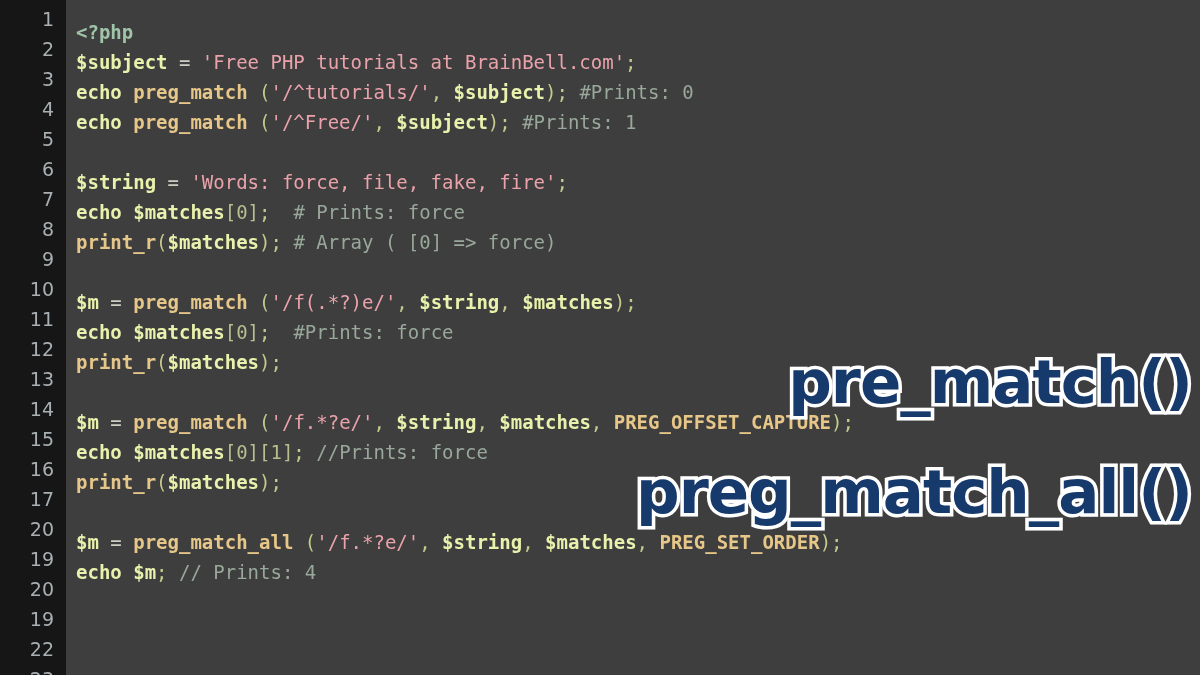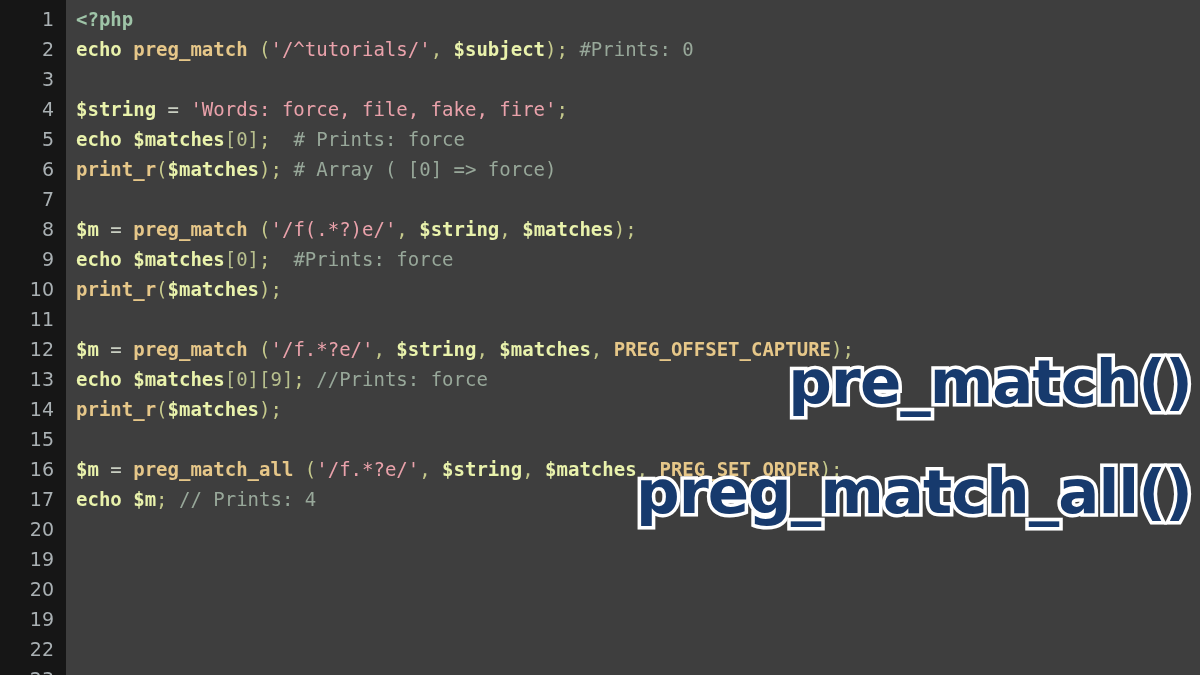--- a/index.html
+++ b/index.html
@@ -35,21 +35,21 @@
     line-height: 30px;
     text-align: right;
     padding-right: 12px;
     color: #a9b0b3;
     font-size: 19px;
     font-family: "DejaVu Sans", "Liberation Sans", sans-serif;
     box-sizing: border-box;
   }
   #code {
     flex: 1 1 auto;
-    padding-top: 4px;
+    padding-top: 17px;
     padding-left: 10px;
     box-sizing: border-box;
     overflow: hidden;
   }
   .cl {
     height: 30px;
     line-height: 30px;
     font-size: 19px;
     white-space: pre;
     color: #dfe3e0;
@@ -130,32 +130,34 @@
         <div class="ln">17</div>
         <div class="ln">20</div>
         <div class="ln">19</div>
         <div class="ln">20</div>
         <div class="ln">19</div>
         <div class="ln">22</div>
         <div class="ln">23</div>
       </div>
     <div id="code">
         <div class="cl"><span class="t-tag">&lt;?php</span></div>
+        <div class="cl"><span class="t-var">$subject</span><span class="t-op"> = </span><span class="t-str">'Free PHP tutorials at BrainBell.com'</span><span class="t-punct">;</span></div>
         <div class="cl"><span class="t-plain">echo </span><span class="t-fn">preg_match</span><span class="t-punct"> (</span><span class="t-str">'/^tutorials/'</span><span class="t-punct">, </span><span class="t-var">$subject</span><span class="t-punct">);</span><span class="t-cmt"> #Prints: 0</span></div>
+        <div class="cl"><span class="t-plain">echo </span><span class="t-fn">preg_match</span><span class="t-punct"> (</span><span class="t-str">'/^Free/'</span><span class="t-punct">, </span><span class="t-var">$subject</span><span class="t-punct">);</span><span class="t-cmt"> #Prints: 1</span></div>
         <div class="cl">&nbsp;</div>
         <div class="cl"><span class="t-var">$string</span><span class="t-op"> = </span><span class="t-str">'Words: force, file, fake, fire'</span><span class="t-punct">;</span></div>
         <div class="cl"><span class="t-plain">echo </span><span class="t-var">$matches</span><span class="t-idx">[0]</span><span class="t-punct">;</span><span class="t-cmt">  # Prints: force</span></div>
         <div class="cl"><span class="t-fn">print_r</span><span class="t-punct">(</span><span class="t-var">$matches</span><span class="t-punct">);</span><span class="t-cmt"> # Array ( [0] =&gt; force)</span></div>
         <div class="cl">&nbsp;</div>
         <div class="cl"><span class="t-var">$m</span><span class="t-op"> = </span><span class="t-fn">preg_match</span><span class="t-punct"> (</span><span class="t-str">'/f(.*?)e/'</span><span class="t-punct">, </span><span class="t-var">$string</span><span class="t-punct">, </span><span class="t-var">$matches</span><span class="t-punct">);</span></div>
         <div class="cl"><span class="t-plain">echo </span><span class="t-var">$matches</span><span class="t-idx">[0]</span><span class="t-punct">;</span><span class="t-cmt">  #Prints: force</span></div>
         <div class="cl"><span class="t-fn">print_r</span><span class="t-punct">(</span><span class="t-var">$matches</span><span class="t-punct">);</span></div>
         <div class="cl">&nbsp;</div>
         <div class="cl"><span class="t-var">$m</span><span class="t-op"> = </span><span class="t-fn">preg_match</span><span class="t-punct"> (</span><span class="t-str">'/f.*?e/'</span><span class="t-punct">, </span><span class="t-var">$string</span><span class="t-punct">, </span><span class="t-var">$matches</span><span class="t-punct">, </span><span class="t-const">PREG_OFFSET_CAPTURE</span><span class="t-punct">);</span></div>
-        <div class="cl"><span class="t-plain">echo </span><span class="t-var">$matches</span><span class="t-idx">[0][9]</span><span class="t-punct">;</span><span class="t-cmt"> //Prints: force</span></div>
+        <div class="cl"><span class="t-plain">echo </span><span class="t-var">$matches</span><span class="t-idx">[0][1]</span><span class="t-punct">;</span><span class="t-cmt"> //Prints: force</span></div>
         <div class="cl"><span class="t-fn">print_r</span><span class="t-punct">(</span><span class="t-var">$matches</span><span class="t-punct">);</span></div>
         <div class="cl">&nbsp;</div>
         <div class="cl"><span class="t-var">$m</span><span class="t-op"> = </span><span class="t-fn">preg_match_all</span><span class="t-punct"> (</span><span class="t-str">'/f.*?e/'</span><span class="t-punct">, </span><span class="t-var">$string</span><span class="t-punct">, </span><span class="t-var">$matches</span><span class="t-punct">, </span><span class="t-const">PREG_SET_ORDER</span><span class="t-punct">);</span></div>
         <div class="cl"><span class="t-plain">echo </span><span class="t-var">$m</span><span class="t-punct">;</span><span class="t-cmt"> // Prints: 4</span></div>
       </div>
   </div>
 
   <div id="overlay">
     <div class="big-wrap">
       <span class="big big-stroke">pre_match()</span>

